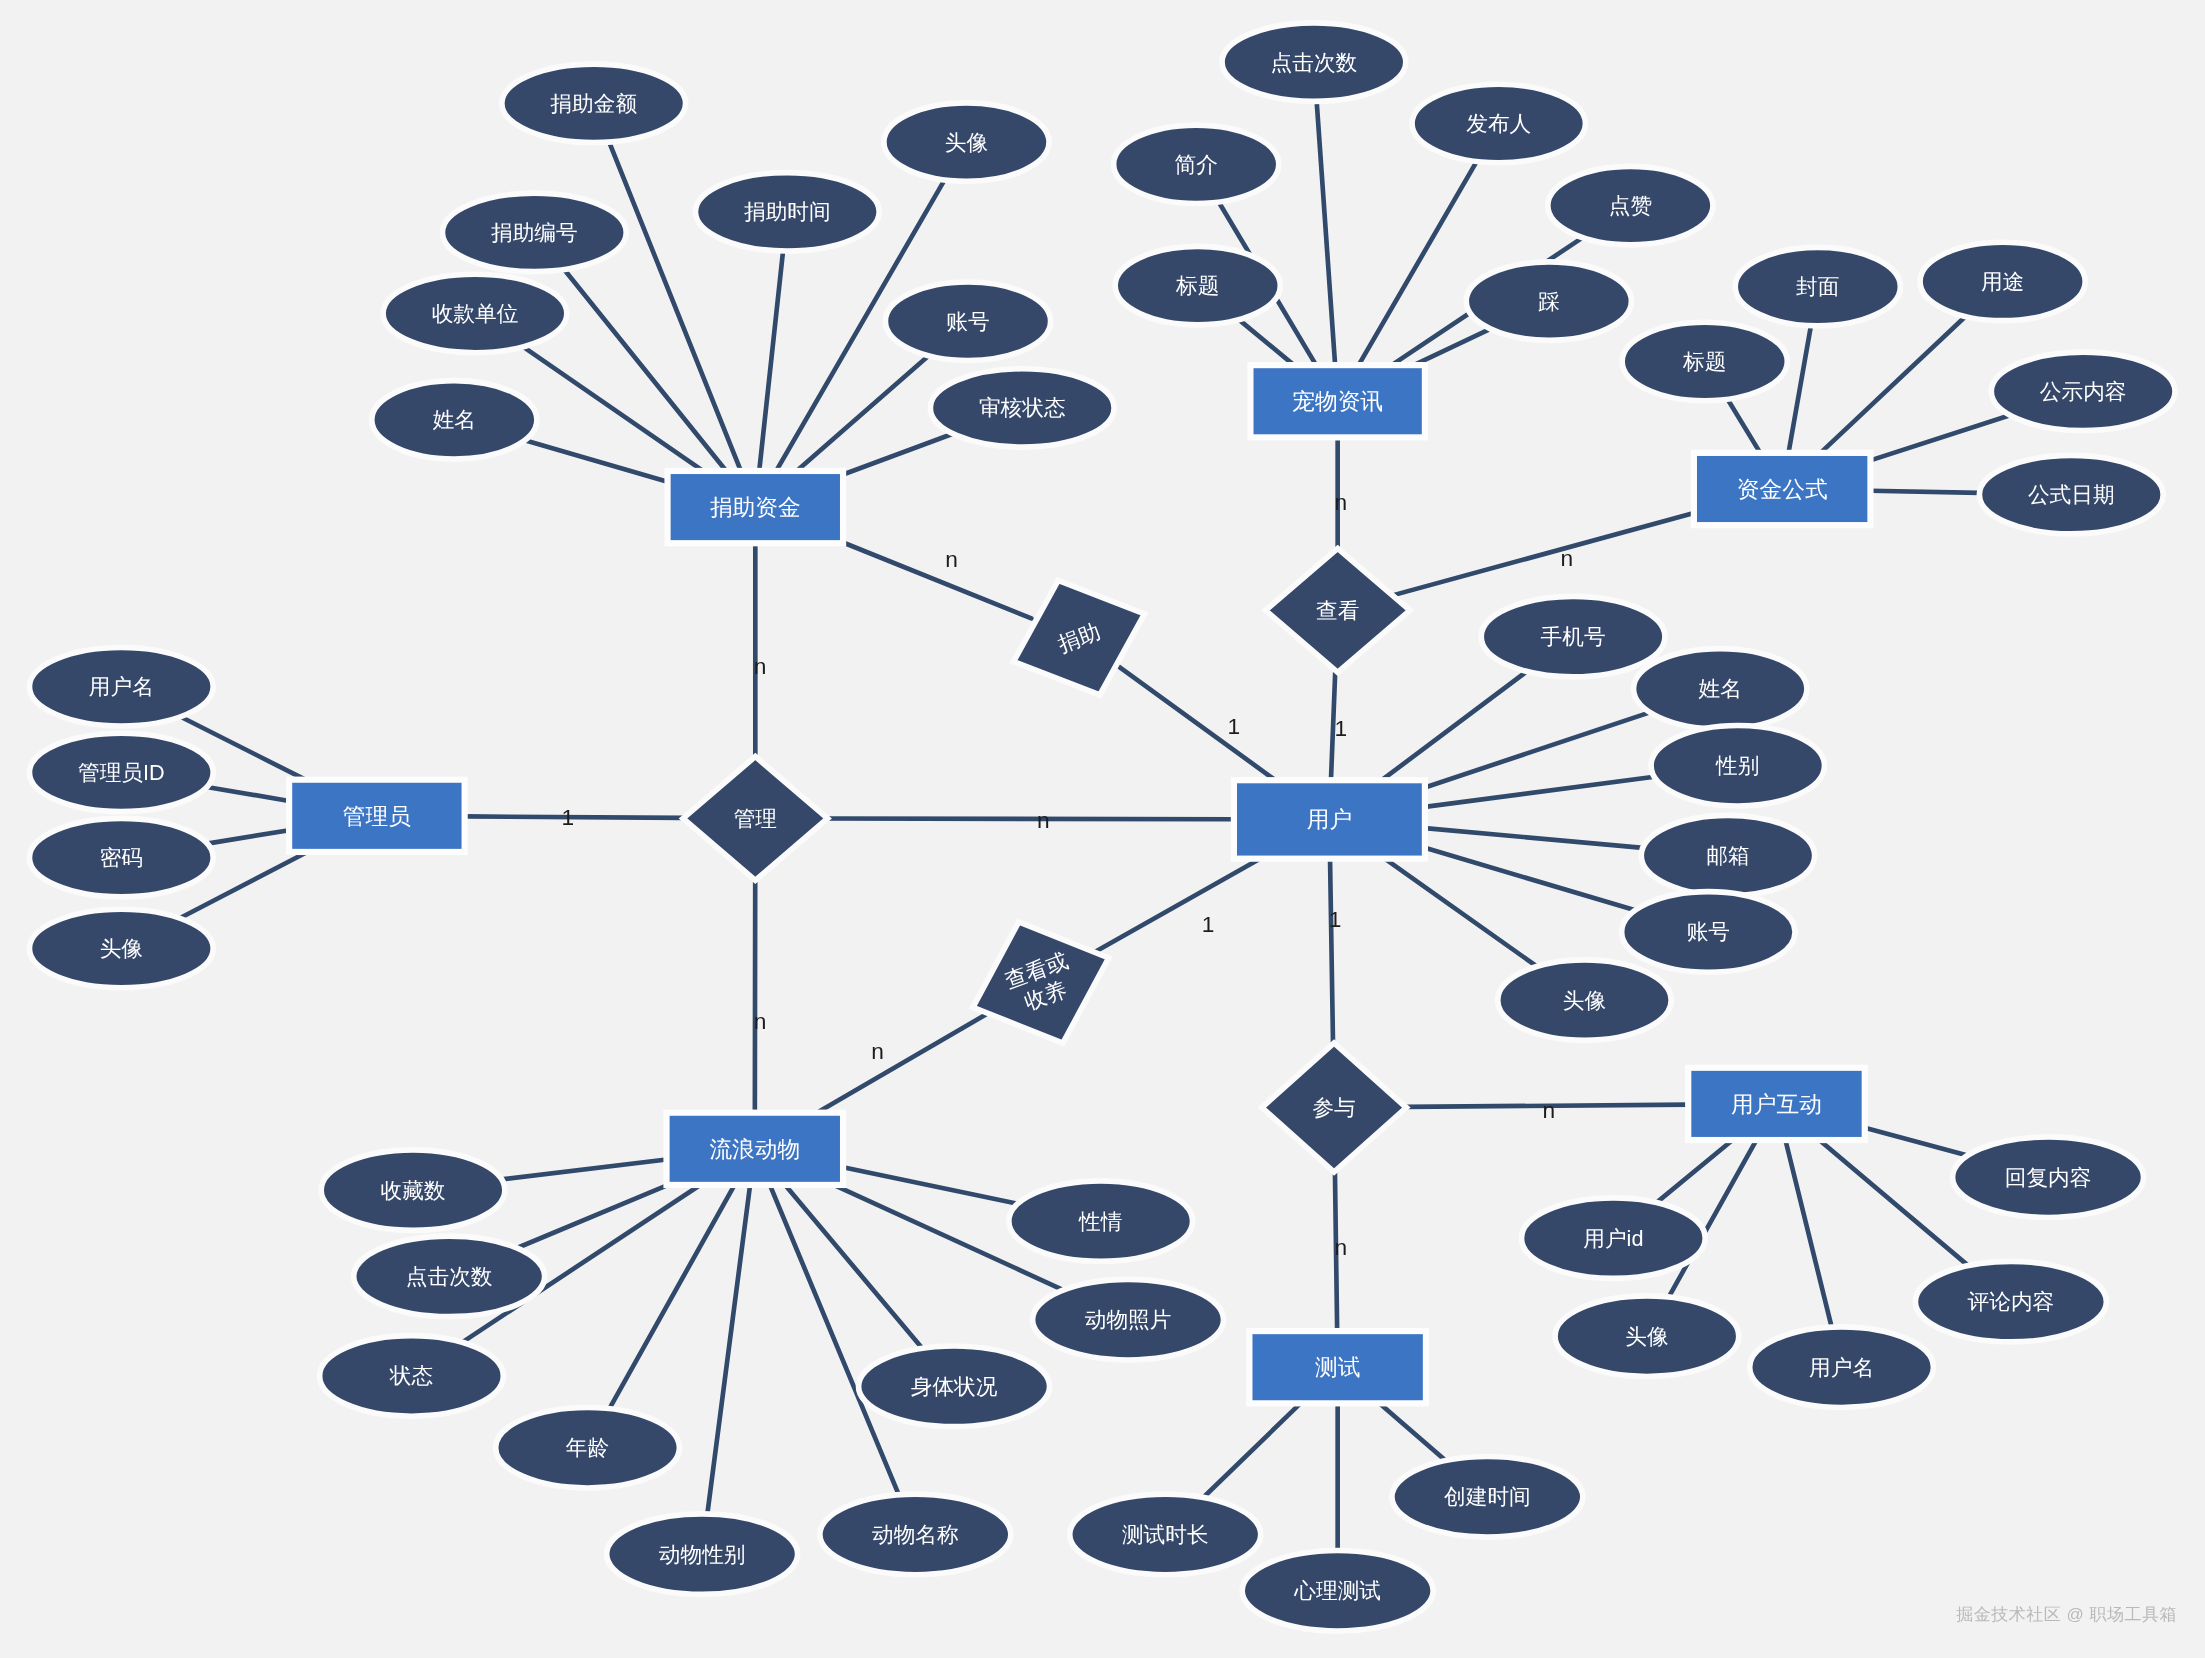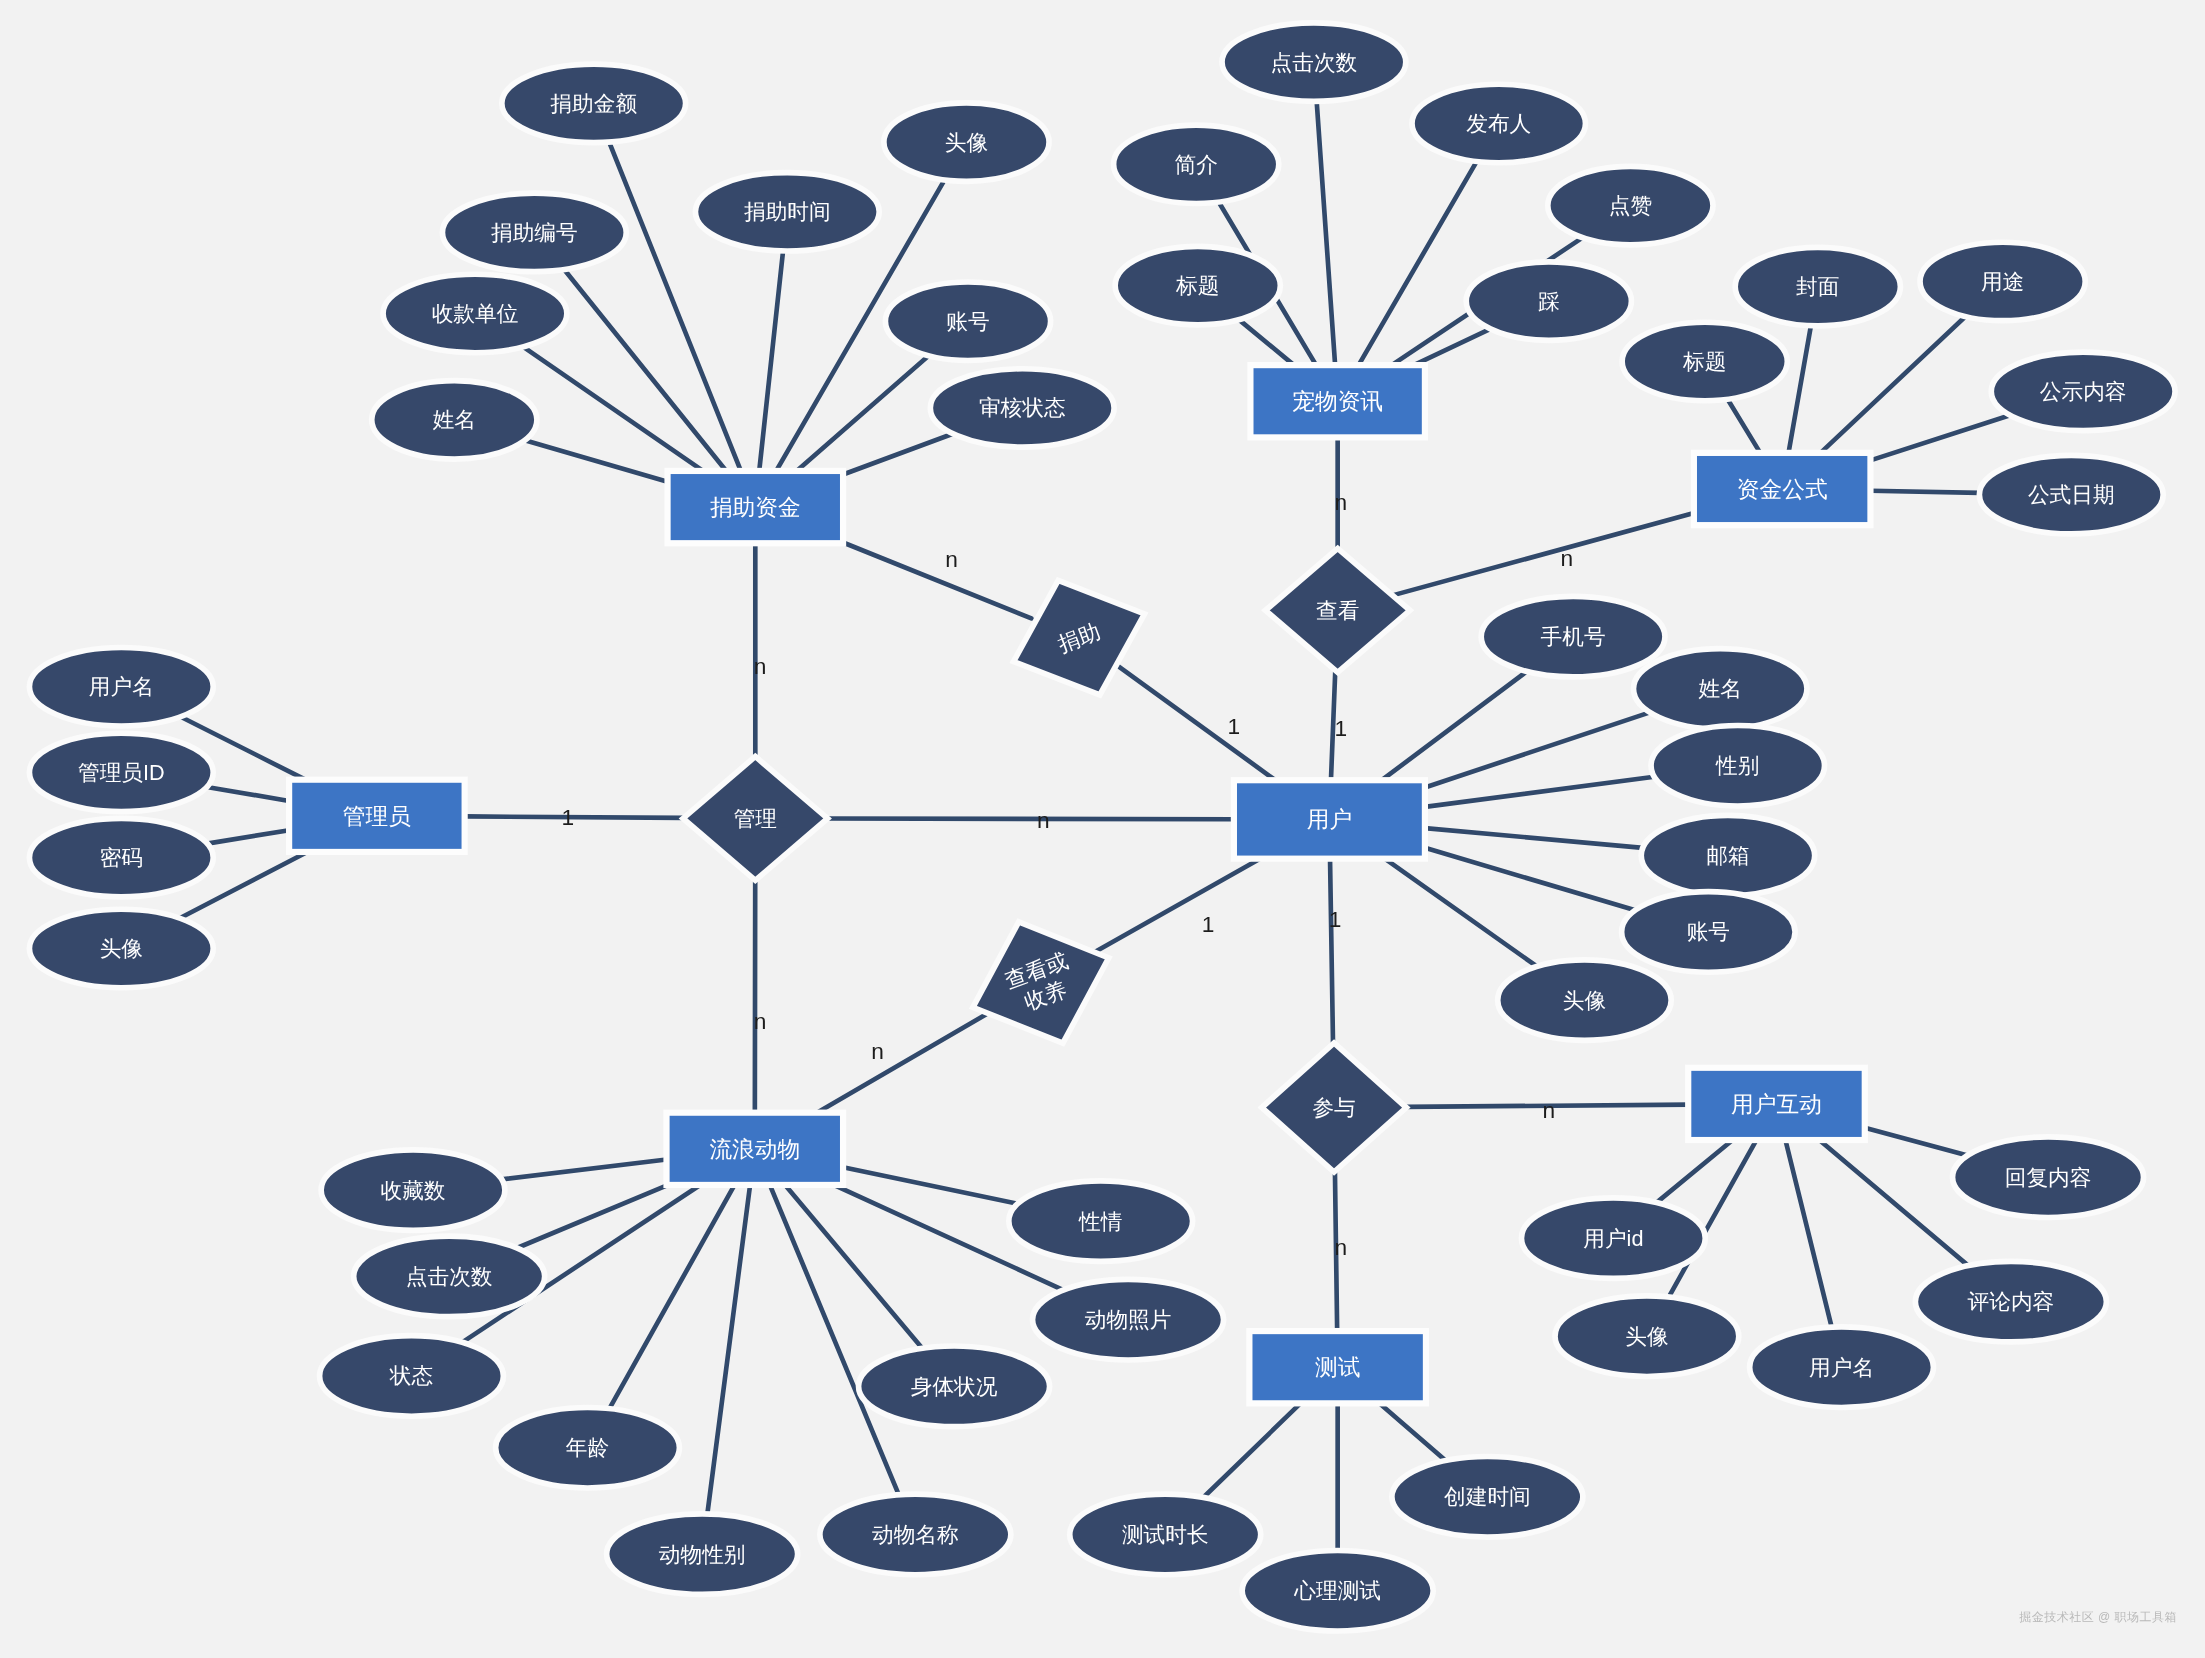--- a/index.html
+++ b/index.html
@@ -59,21 +59,21 @@
     font-family: "Liberation Sans", "DejaVu Sans", sans-serif;
     font-size: 44px;
     text-anchor: middle;
     dominant-baseline: central;
   }
   .watermark {
     position: absolute;
     right: 28px;
     bottom: 33px;
     color: #b9b9b9;
-    font-size: 12px;
+    font-size: 17px;
     letter-spacing: 0.5px;
     font-family: "Liberation Sans", "DejaVu Sans", sans-serif;
     white-space: nowrap;
   }
 </style>
 </head>
 <body>
 
 <div id="canvas-wrap">
   <svg id="er-svg" viewBox="0 0 4271 3213" xmlns="http://www.w3.org/2000/svg">

